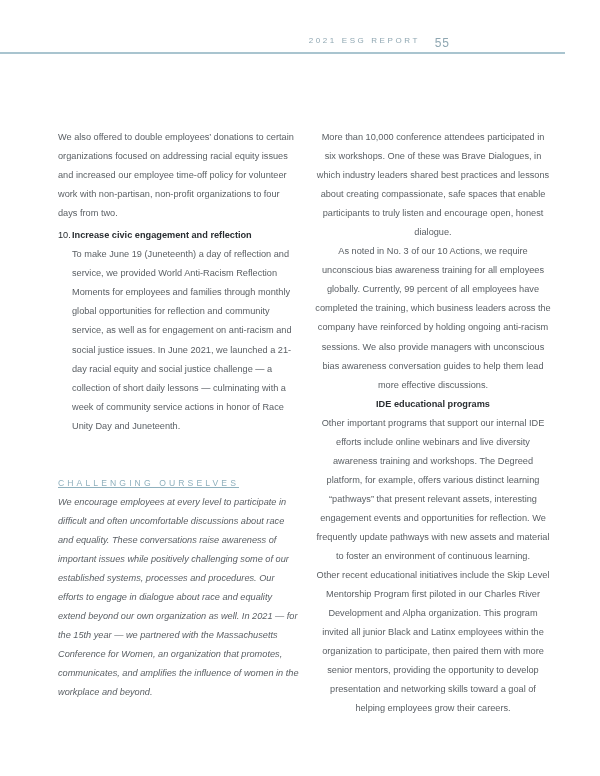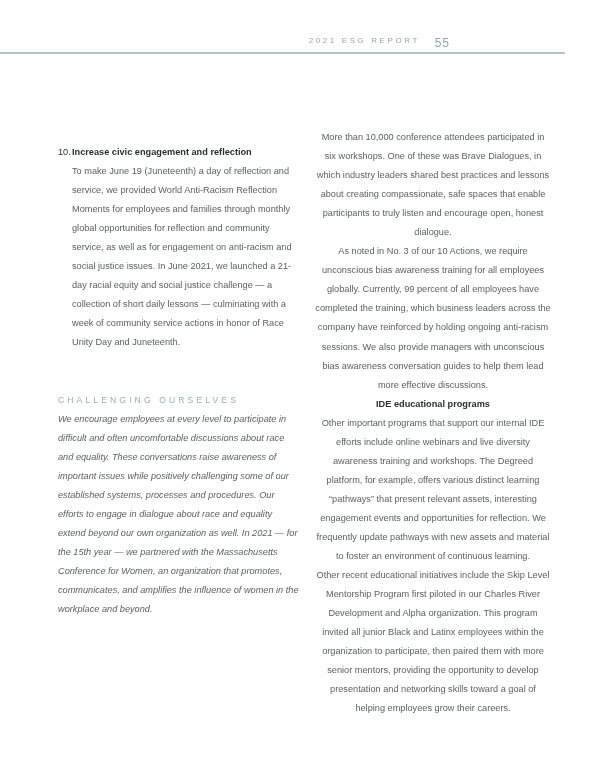--- a/index.html
+++ b/index.html
@@ -10,41 +10,42 @@
                   color:#8fa7b2; font-family:"Liberation Sans", sans-serif; }
   .page-num { position:absolute; right:34px; top:36px; font-size:12px; letter-spacing:1px;
               color:#8fa7b2; font-family:"Liberation Sans", sans-serif;padding-left:12px; }
   .header-rule { position:absolute; top:52px; left:0; width:565px; height:2px; background:#a9c4cf; }
 
   .col { position:absolute; top:128px; width:236px; font-size:9.2px; line-height:19.05px;
          font-family:"Liberation Sans", sans-serif; color:#5b6065; }
   .col-left { left:58px; }
   .col-right { left:315px;text-align:center; }
   .col p { margin:0; }
-  .item { position:relative; margin-top:15px; padding-left:14px; }
+  .item { position:relative; margin-top:3px; padding-left:14px; }
   .item-title { font-weight:bold; color:#2b2f33; margin-left:0; }
   .item-title-row { position:relative; margin-left:-14px; }
   .item-title-row .num { display:inline-block; width:14px; color:#2b2f33; }
   .section-heading { margin-top:38px; color:#8fb0bd; font-size:8.6px; letter-spacing:3.1px;
-                     line-height:19px; text-transform:uppercase; }
+                     line-height:19px; text-transform:uppercase;text-decoration:underline; }
   .section-para { margin-top:19px; margin-left:-6px; width:244px;font-style:italic; }
   .sub-heading { font-weight:bold; color:#2b2f33; }
   .gap1 { margin-top:19px; }
   .gap2 { margin-top:38px; }
 </style>
 </head>
 <body>
 
 <div class="header">
   <span class="header-title">2021 ESG REPORT</span>
   <span class="page-num">55</span>
   <div class="header-rule"></div>
 </div>
 
 <div class="col col-left">
+  <p>We also offered to double employees’ donations to certain organizations focused on addressing racial equity issues and increased our employee time-off policy for volunteer work with non-partisan, non-profit organizations to four days from two.</p>
 
   <div class="item">
     <div class="item-title-row">
       <span class="num">10.</span><span class="item-title">Increase civic engagement and reflection</span>
     </div>
     <p>To make June 19 (Juneteenth) a day of reflection and service, we provided World Anti-Racism Reflection Moments for employees and families through monthly global opportunities for reflection and community service, as well as for engagement on anti-racism and social justice issues. In June 2021, we launched a 21-day racial equity and social justice challenge — a collection of short daily lessons — culminating with a week of community service actions in honor of Race Unity Day and Juneteenth.</p>
   </div>
 
   <div class="section-heading">
     <div>CHALLENGING OURSELVES</div>

